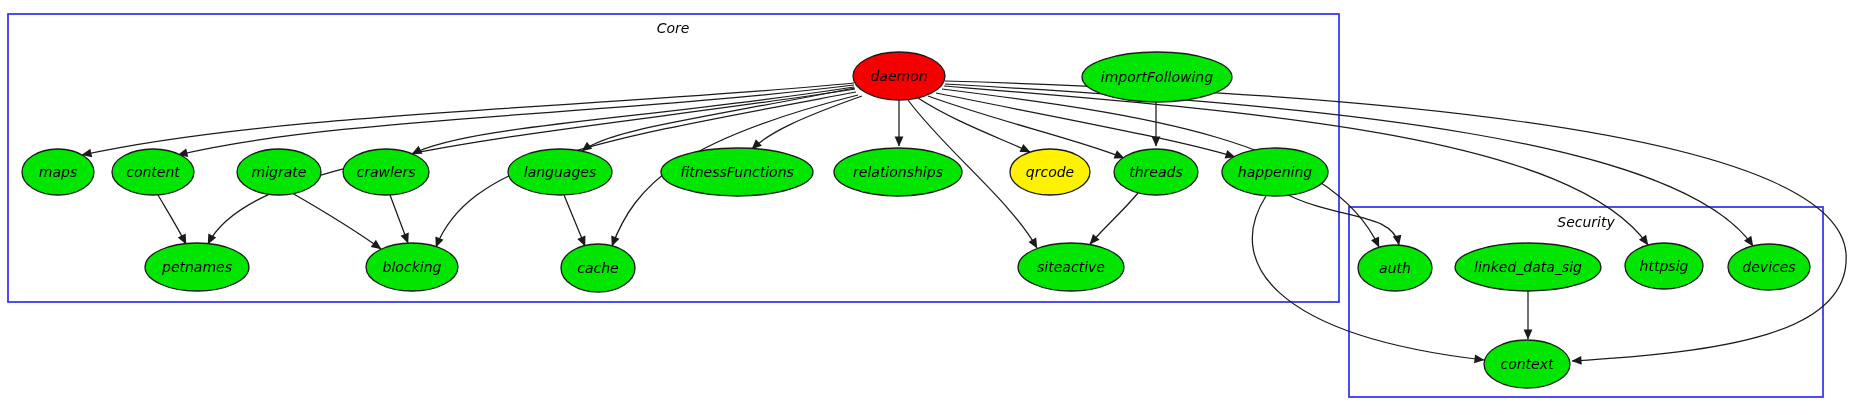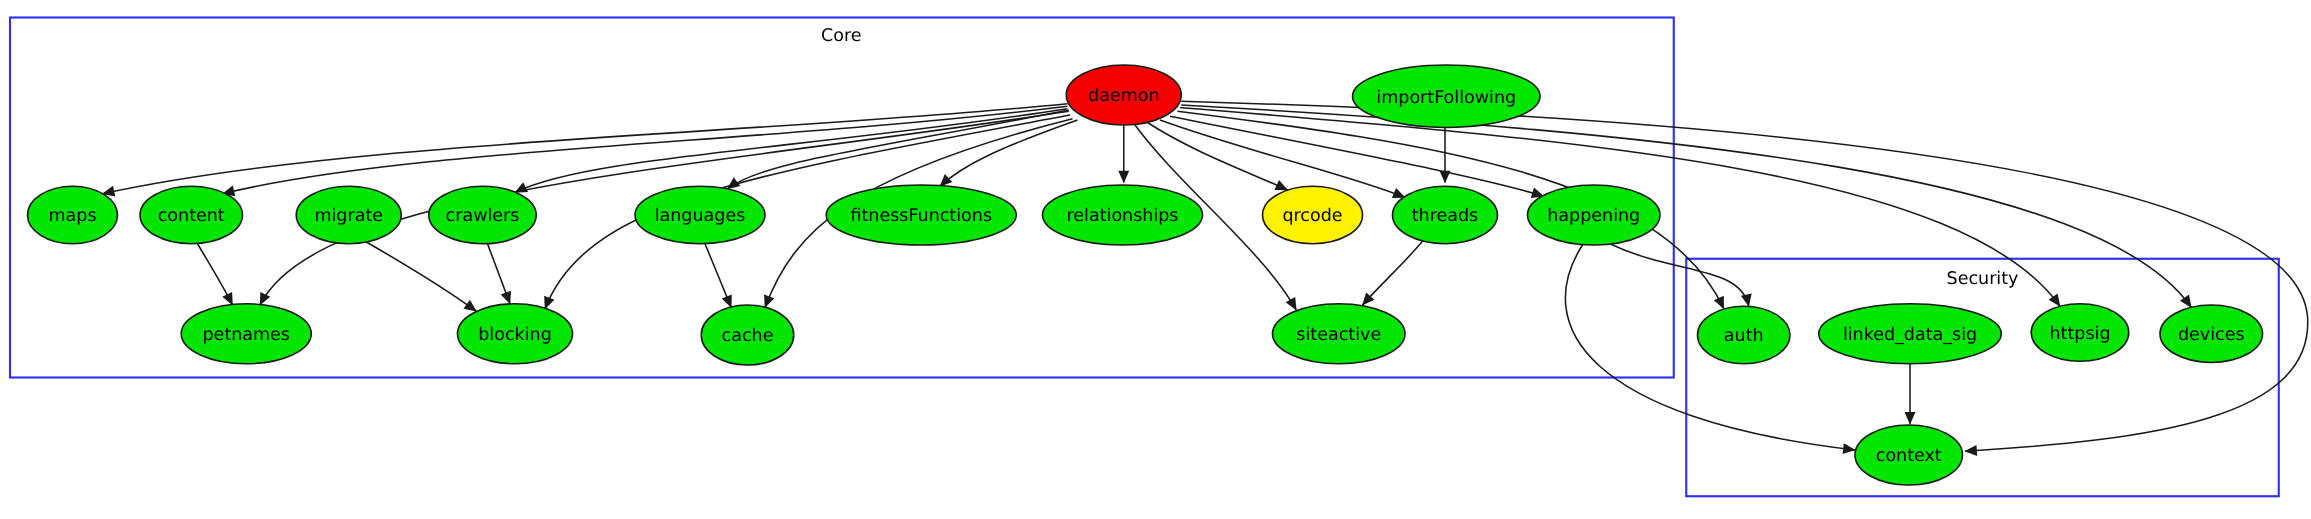--- a/index.html
+++ b/index.html
@@ -1,16 +1,16 @@
 <!DOCTYPE html>
 <html><head>
 <meta charset="utf-8">
 <style>
   html,body{margin:0;padding:0;background:#ffffff;}
-  .canvas{position:relative;width:1849px;height:415px;background:#ffffff;overflow:hidden;}
+  .canvas{position:relative;width:1849px;height:415px;background:#ffffff;overflow:hidden;font-style:italic;}
   svg{display:block;}
   .lbl{font-family:"DejaVu Sans","Liberation Sans",sans-serif;font-size:14px;fill:#000000;}
 </style>
 </head>
 <body>
 
 <div class="canvas">
   <svg id="graph" width="1849" height="415" viewBox="0 0 1849 415" xmlns="http://www.w3.org/2000/svg">
     <defs>
       <marker id="arrow" viewBox="0 0 10 10" refX="9.5" refY="5" markerWidth="10" markerHeight="8" orient="auto">

